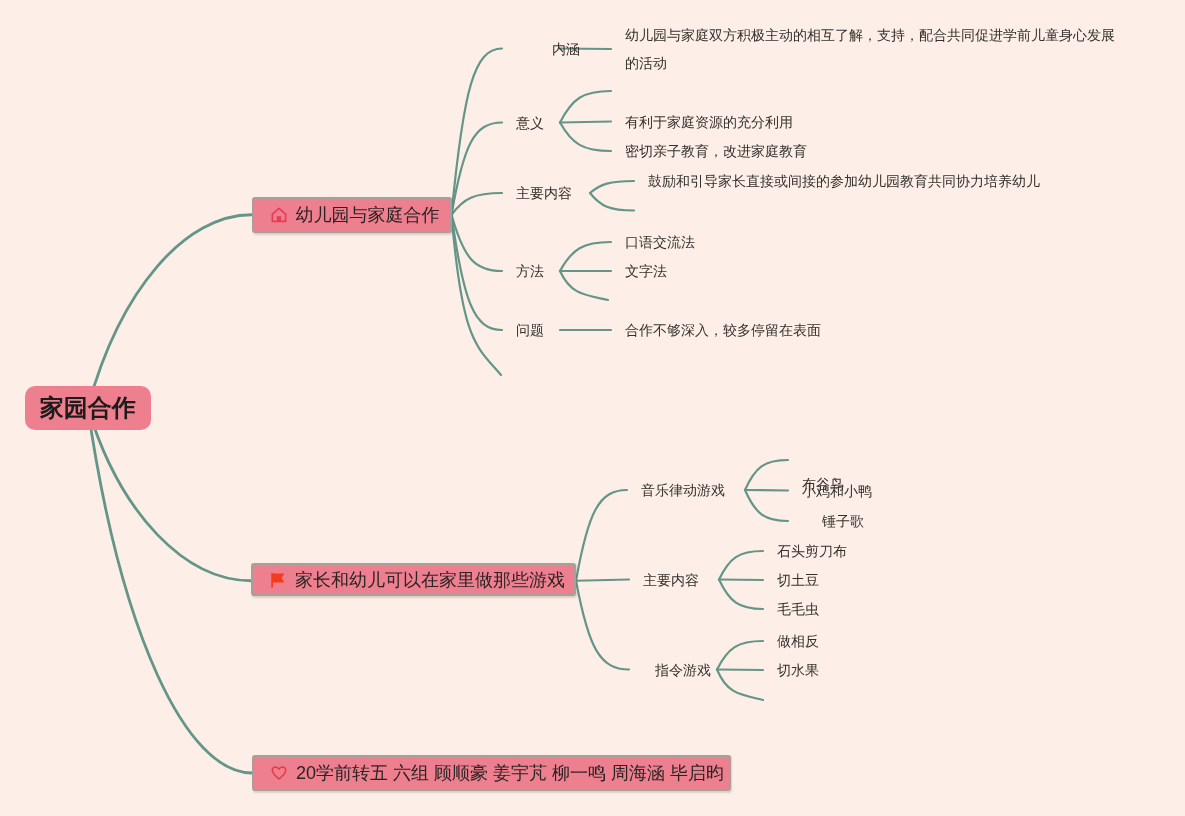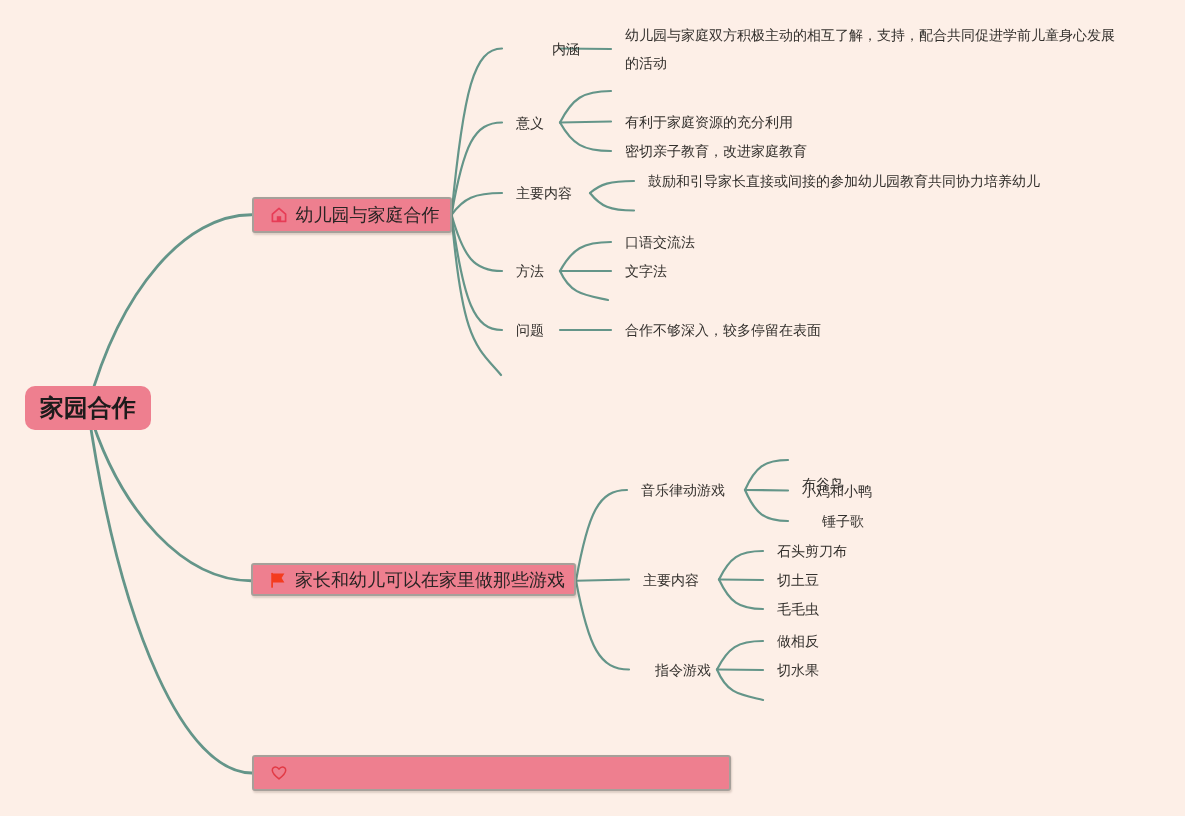--- a/index.html
+++ b/index.html
@@ -114,14 +114,15 @@
   <div class="txt" id="nd-l231" style="left:777px;top:641px;">做相反</div>
   <div class="txt" id="nd-l232" style="left:777px;top:670px;">切水果</div>
   <div class="anchor" id="nd-l233" style="left:763px;top:700px;"></div>
 
   <div class="box branch-box" id="nd-b3" style="left:252px;top:755px;width:478.5px;height:36px;">
     <span class="icon">
       <svg viewBox="0 0 18 18">
           <path d="M9 14.9 C4.1 11.2 2.3 8.6 2.3 6.3 C2.3 4.3 3.9 2.9 5.6 2.9 C7 2.9 8.2 3.8 9 5.1 C9.8 3.8 11 2.9 12.4 2.9 C14.1 2.9 15.7 4.3 15.7 6.3 C15.7 8.6 13.9 11.2 9 14.9 Z" fill="none" stroke="var(--c-heart_icon,#e23b46)" stroke-width="1.5" stroke-linejoin="round"></path>
         </svg>
     </span>
+    <span class="nowrap">20学前转五 六组 顾顺豪 姜宇芃 柳一鸣 周海涵 毕启昀</span>
   </div>
 </div>
 
 </body></html>

